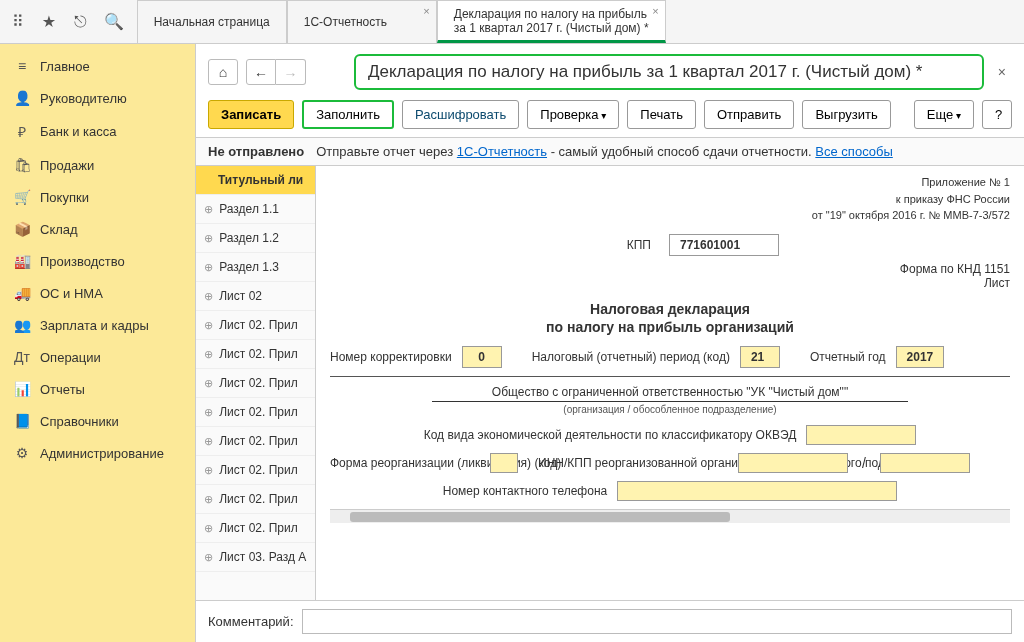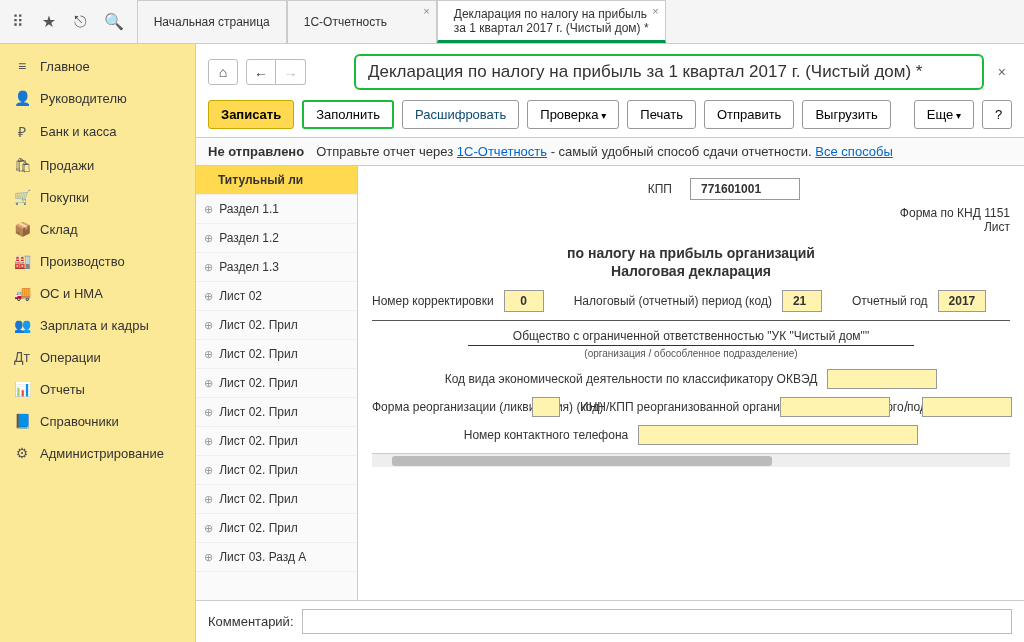--- a/index.html
+++ b/index.html
@@ -27,21 +27,21 @@
 .btn { border: 1px solid #999; background: #fff; padding: 5px 12px; border-radius: 3px; font-size: 13px; white-space: nowrap; }
 .btn.primary { background: #ffd94f; border-color: #c9a800; font-weight: bold; }
 .btn.fill-hl { border: 2px solid #1bbb3a; }
 .btn.disabled { color: #0c4a6e; text-align: right; }
 .btn.dd::after { content: " ▾"; font-size: 10px; }
 .btn.q { width: 30px; text-align: center; }
 .status-row { display: flex; gap: 12px; padding: 6px 12px; border-top: 1px solid #ccc; border-bottom: 1px solid #ccc; background: #fafafa; align-items: center; font-size: 13px; }
 .status-label { font-weight: bold; }
 .link { color: #0066cc; text-decoration: underline; }
 .mid { display: flex; flex: 1; overflow: hidden; }
-.sections { width: 162px; border-right: 1px solid #ccc; background: #fafafa; overflow-y: auto; font-size: 12px; }
+.sections { width: 120px; border-right: 1px solid #ccc; background: #fafafa; overflow-y: auto; font-size: 12px; }
 .sec { padding: 7px 8px; border-bottom: 1px solid #eee; display: flex; align-items: center; gap: 6px; cursor: pointer; }
 .sec .plus { color: #999; font-size: 11px; }
 .sec.active { background: #ffd94f; font-weight: bold; padding-left: 22px;}
 .form-area { flex: 1; overflow: auto; padding: 8px 14px; font-size: 12px; position: relative;}
 .hdr-right { text-align: right; font-size: 11px; margin-bottom: 10px; line-height: 1.5;}
 .id-block { display: flex; flex-direction: column; gap: 6px; align-items: center; margin: 4px 0;}
 .id-row { display: flex; gap: 18px; align-items: center;}
 .id-row label { width: 90px; text-align: right; }
 .box { border: 1px solid #999; background: #fff; padding: 3px 10px; min-width: 110px; display: inline-block; font-weight: bold; text-align: left;}
 .box.y { background: #fff3b0; }
@@ -224,33 +224,38 @@
             <span class="plus">⊕</span>
             <span>Лист 02. Прил</span>
           </div>
         <div class="sec">
             <span class="plus">⊕</span>
             <span>Лист 03. Разд А</span>
           </div>
       </div>
 
       <div class="form-area">
+        <div class="hdr-right">
+          <div>Приложение № 1</div>
+          <div>к приказу ФНС России</div>
+          <div>от "19" октября 2016 г. № ММВ-7-3/572</div>
+        </div>
         <div class="id-block">
           <div class="id-row">
               <label>КПП</label>
               <span class="box">771601001</span>
             </div>
         </div>
         <div class="bottom-row">
           <div>Форма по КНД 1151</div>
           <div>Лист</div>
         </div>
         <div class="decl-title">
+          <div>Налоговая декларация</div>
           <div>по налогу на прибыль организаций</div>
-          <div>Налоговая декларация</div>
         </div>
         <div class="field-row">
           <label>Номер корректировки</label>
           <span class="box y" style="min-width:40px;text-align:center">0</span>
           <label style="margin-left:20px">Налоговый (отчетный) период (код)</label>
           <span class="box y" style="min-width:40px;text-align:left">21</span>
           <label style="margin-left:20px">Отчетный год</label>
           <span class="box y" style="min-width:40px">2017</span>
         </div>
         <hr class="hr">

